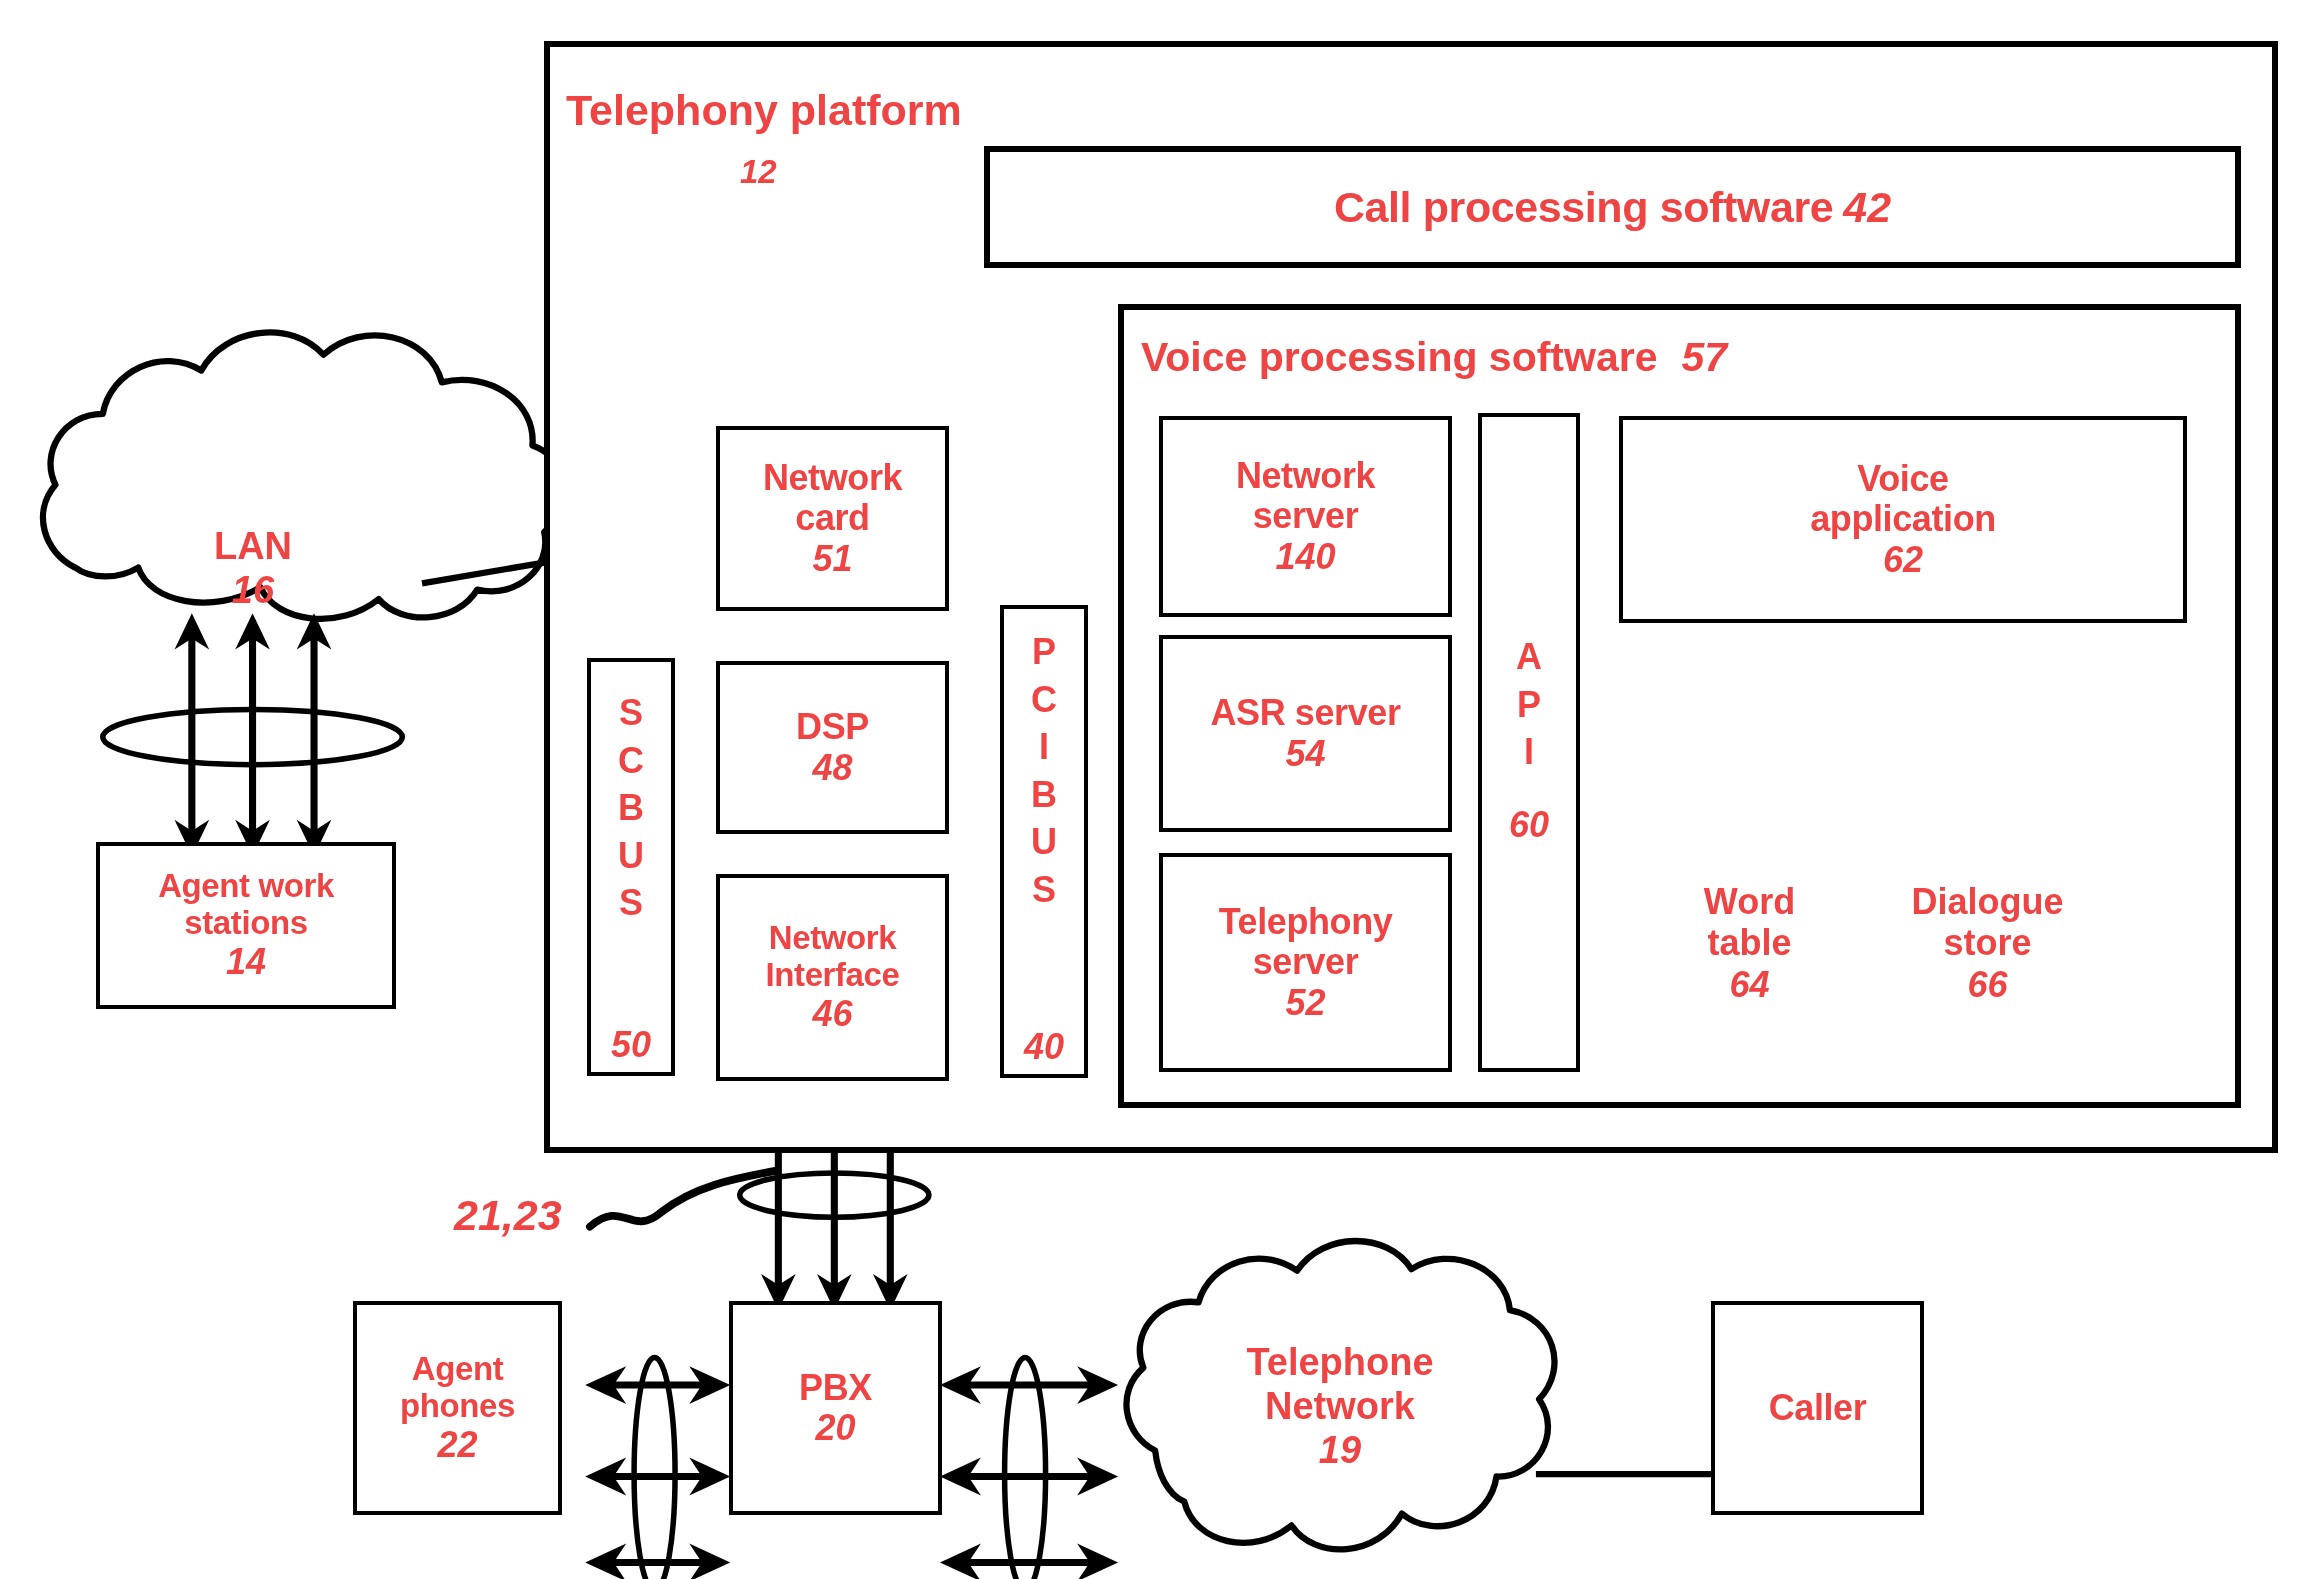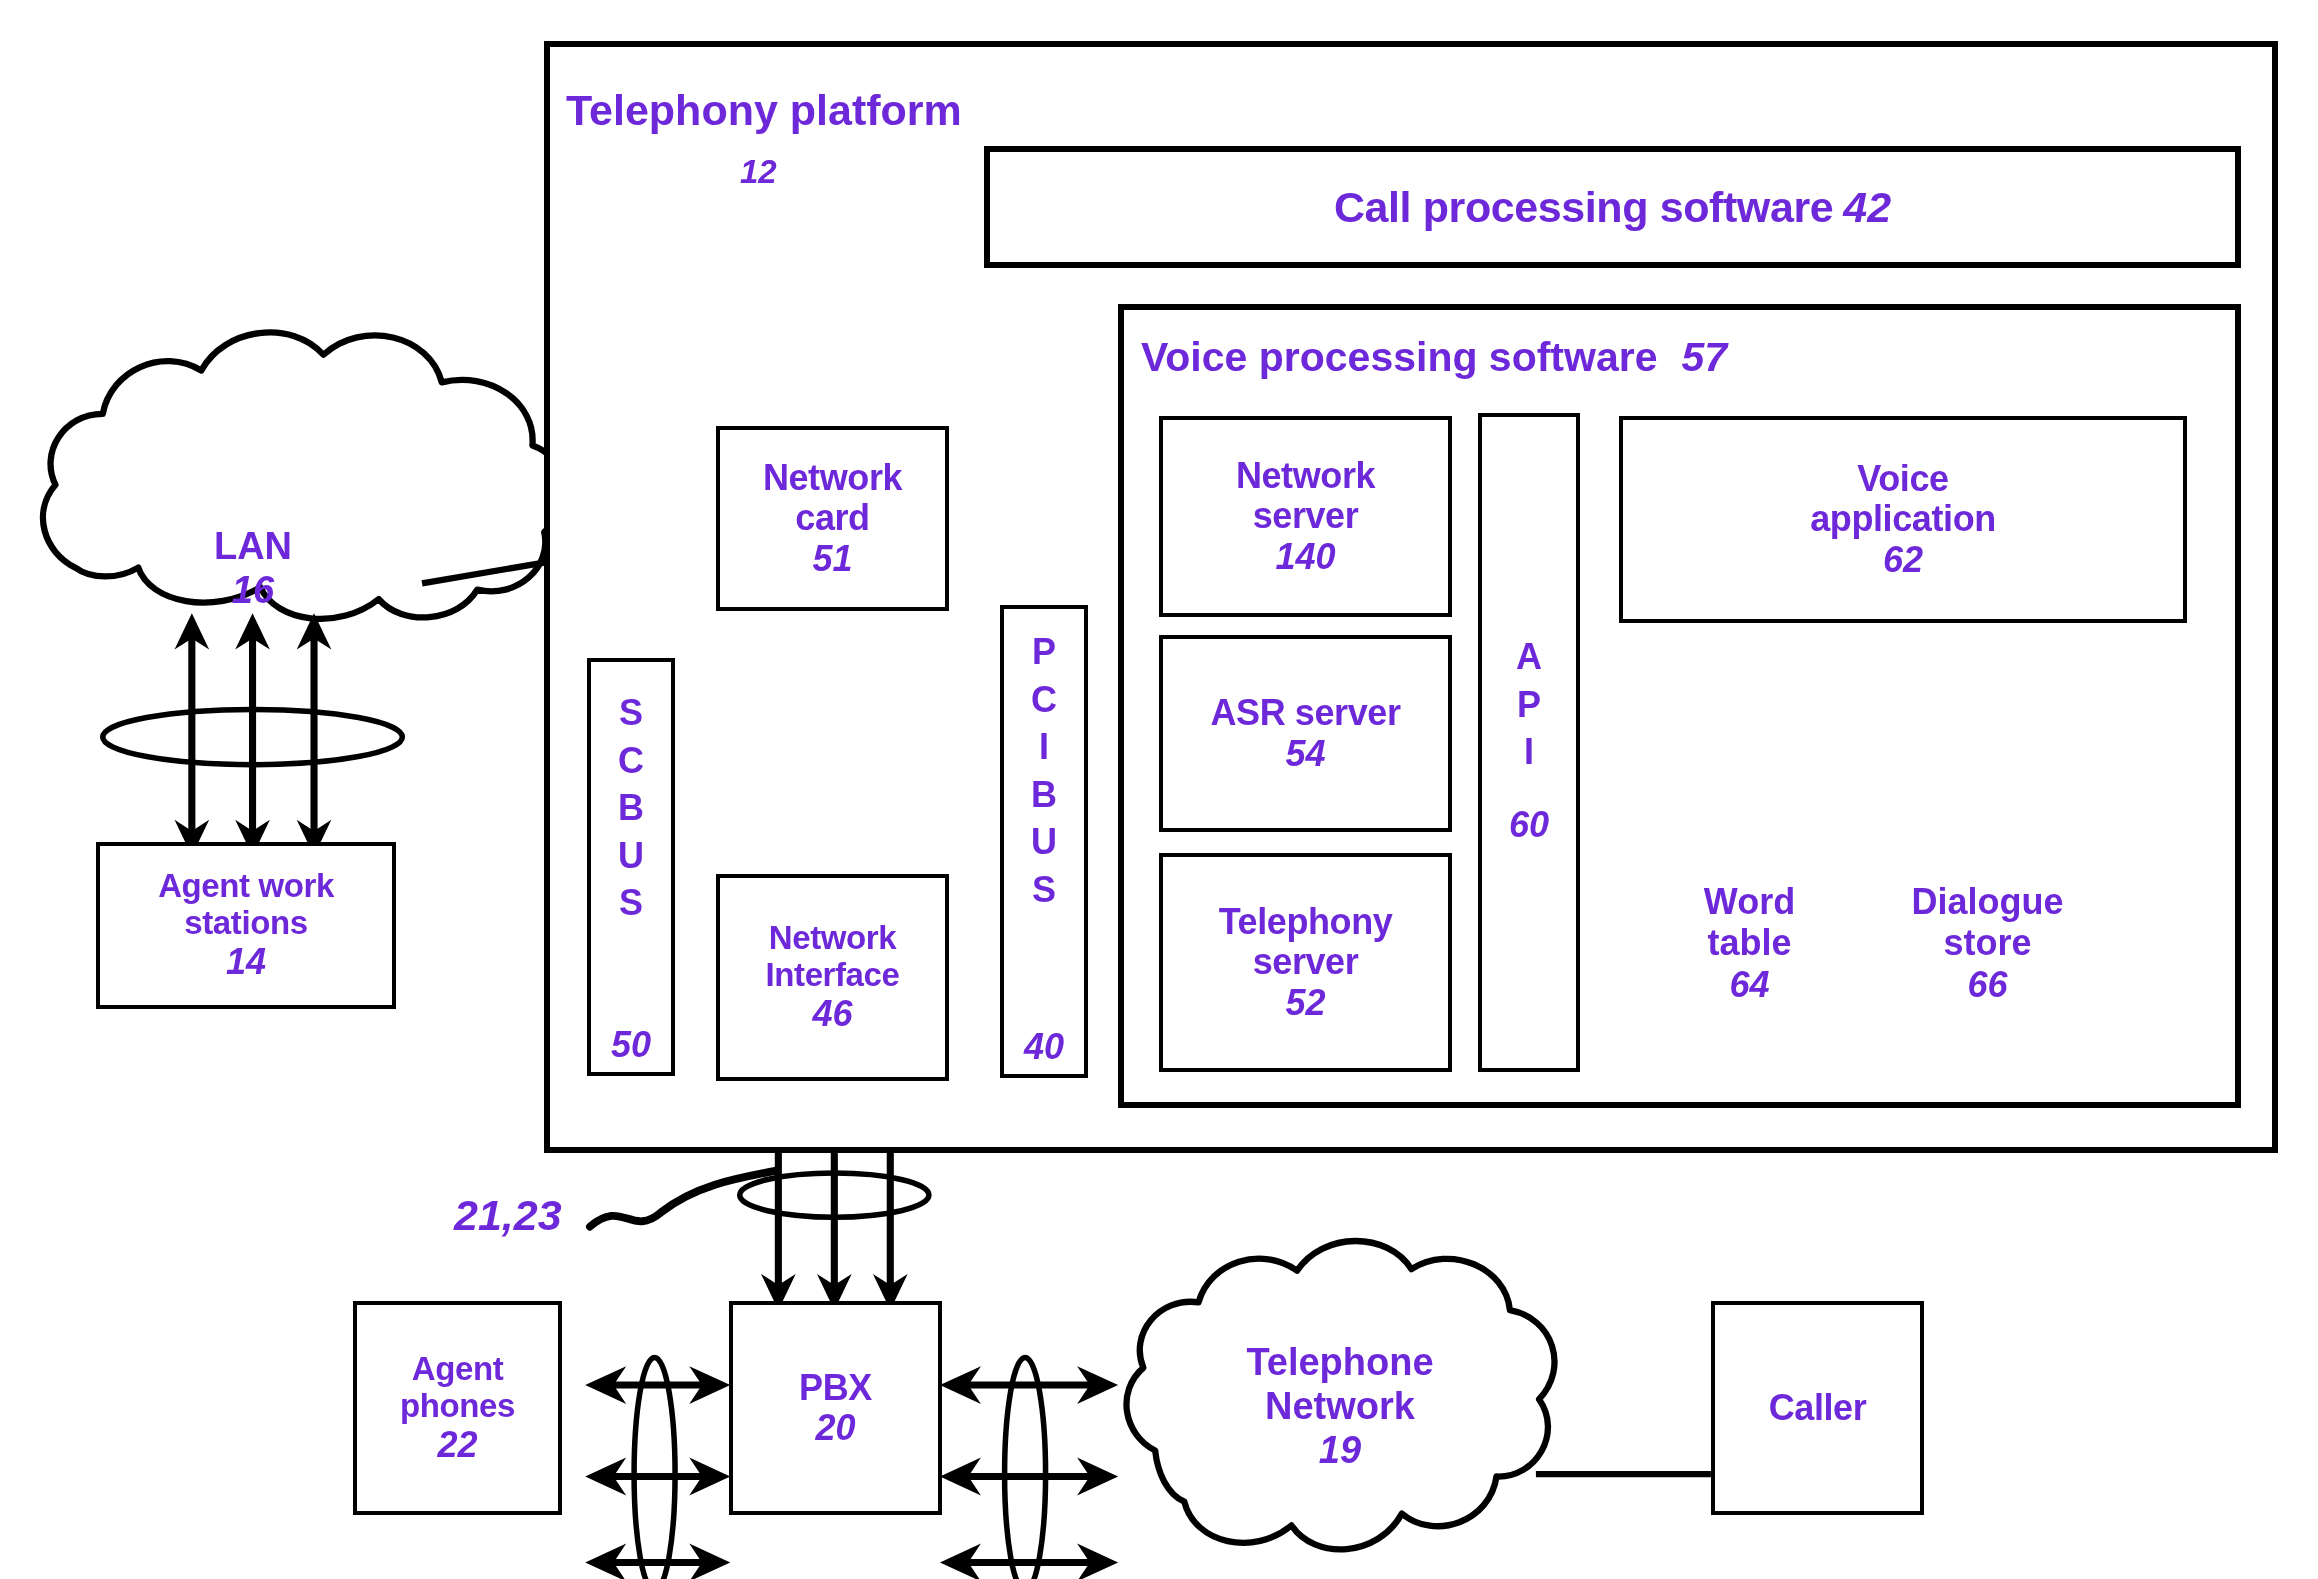--- a/index.html
+++ b/index.html
@@ -6,21 +6,21 @@
     margin: 0;
     padding: 0;
     background: #ffffff;
   }
   #canvas {
     position: relative;
     width: 2319px;
     height: 1579px;
     background: #ffffff;
     font-family: "Liberation Sans", sans-serif;
-    color: #6d28d9;
+    color: #ef4444;
     overflow: hidden;
   }
   .box {
     position: absolute;
     box-sizing: border-box;
     border: 4.7px solid #000;
     background: #fff;
     display: flex;
     flex-direction: column;
     align-items: center;
@@ -263,20 +263,24 @@
 
   <div class="vbus" style="left:587px; top:658px; width:88px; height:418px;">
     <span class="ch">S</span>
     <span class="ch">C</span>
     <span class="ch">B</span>
     <span class="ch">U</span>
     <span class="ch">S</span>
     <span class="vnum">50</span>
   </div>
 
+  <div class="box" style="left:716px; top:661px; width:233px; height:173px;">
+    <span class="lbl">DSP</span>
+    <span class="num">48</span>
+  </div>
 
   <div class="box" style="left:716px; top:874px; width:233px; height:207px;">
     <span class="lbl sm">Network</span>
     <span class="lbl sm">Interface</span>
     <span class="num">46</span>
   </div>
 
   <div class="vbus" style="left:1000px; top:605px; width:88px; height:473px; padding-top:19px;">
     <span class="ch">P</span>
     <span class="ch">C</span>

